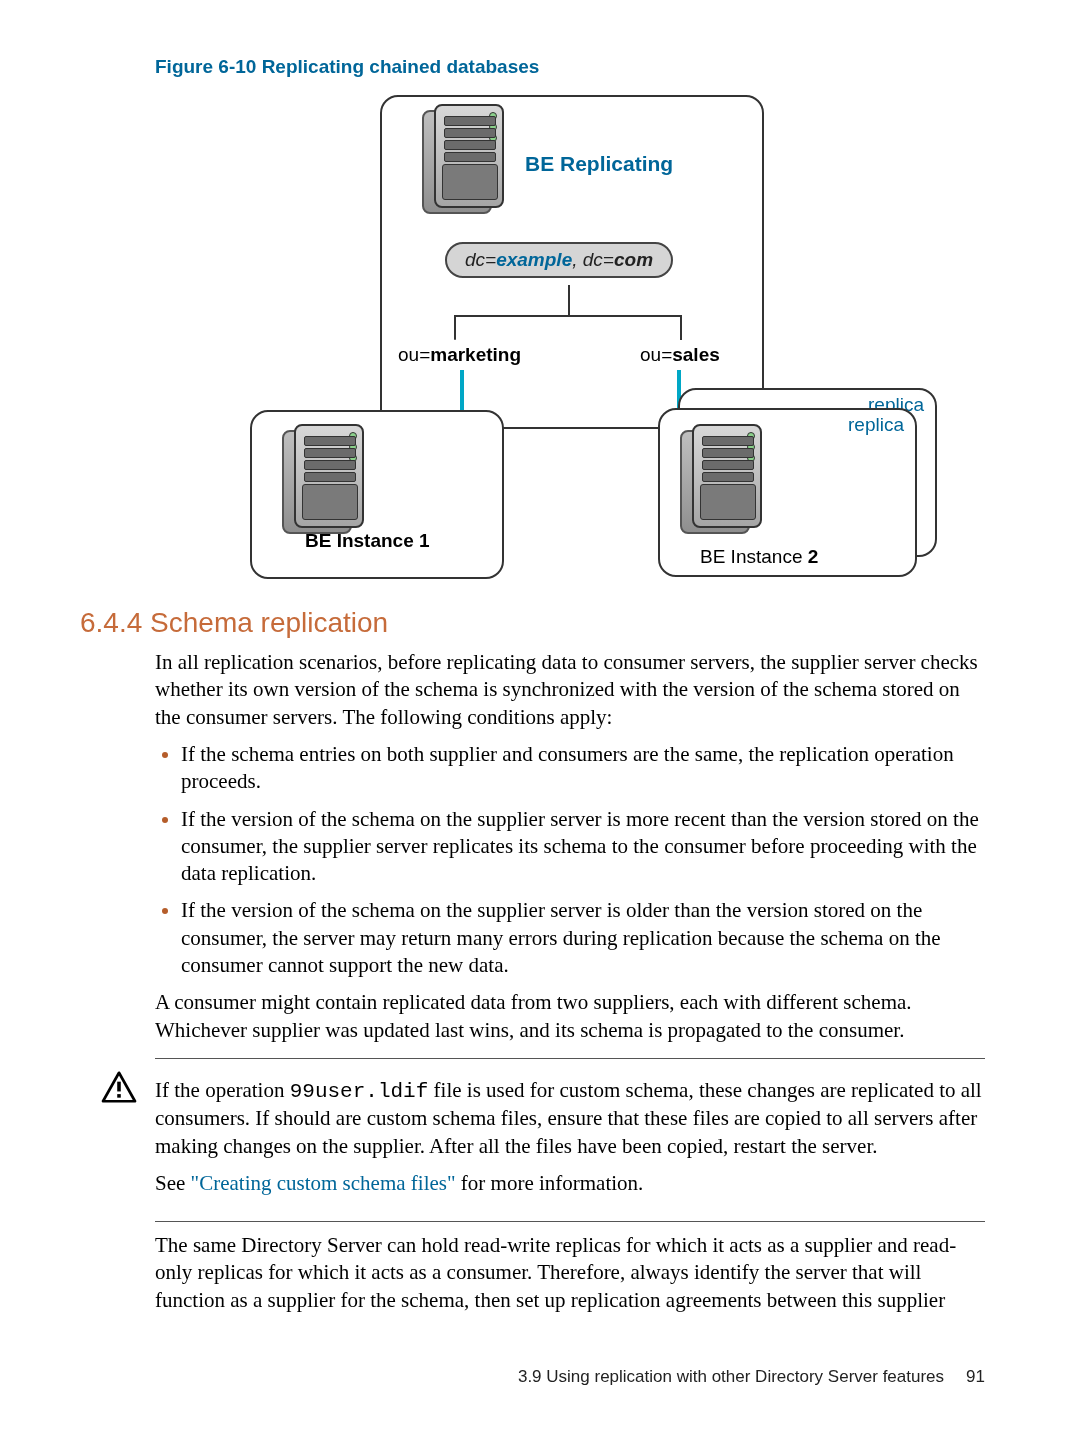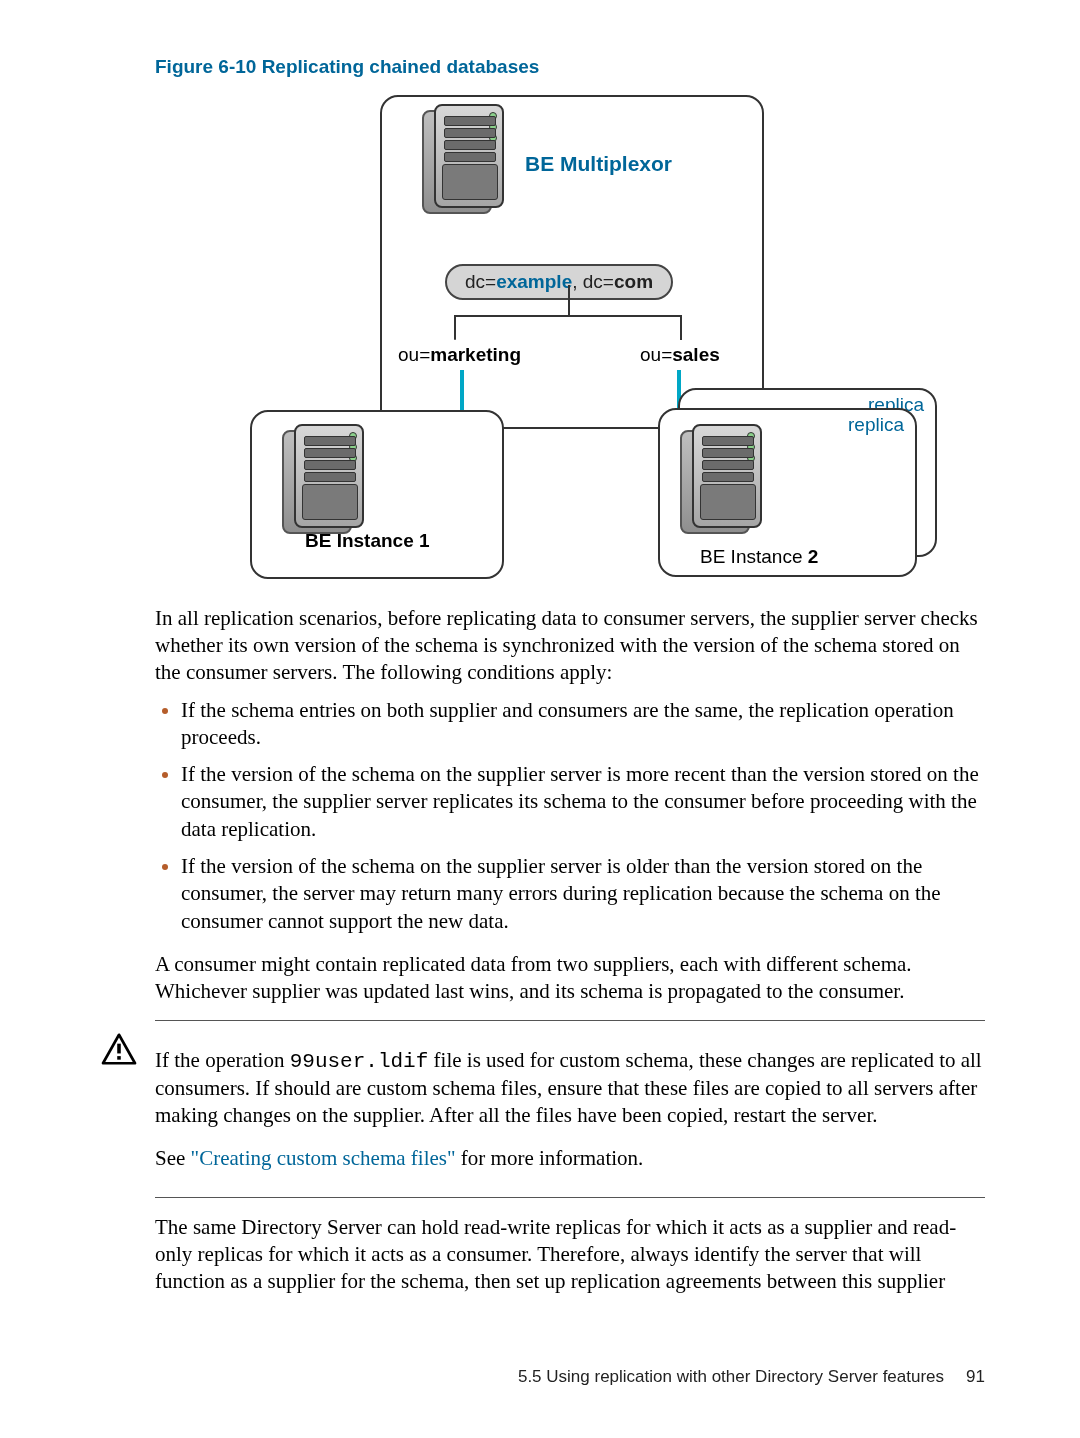--- a/index.html
+++ b/index.html
@@ -106,21 +106,21 @@
     border-right: 9px solid transparent;
     border-top: 14px solid #00a7c6;
   }
   .section-heading {
     color: #c66b3a;
     font-family: Arial, Helvetica, sans-serif;
     font-size: 28px;
     font-weight: normal;
     margin: 12px 0 8px -75px;
   }
-  .body-text { margin: 16px 0 10px 0; text-align: left; }
+  .body-text { margin: 8px 0 10px 0; text-align: left; }
   ul.bullets { margin: 4px 0 10px 0; padding-left: 26px; }
   ul.bullets li { margin-bottom: 10px; }
   ul.bullets li::marker { color: #b55d2a; font-size: 20px; }
   .hr { border: none; border-top: 1px solid #555; margin: 14px 0 10px 0; }
   .warning-row { display: flex; align-items: flex-start; }
   .warning-icon {
     width: 40px; flex: 0 0 40px;
     margin-left: -56px; margin-right: 16px; margin-top: 2px;
     font-size: 32px; line-height: 1;
     text-align: center;
@@ -162,23 +162,23 @@
             <span></span>
             <span></span>
           </div>
           <div class="drive d1"></div>
           <div class="drive d2"></div>
           <div class="drive d3"></div>
           <div class="drive d4"></div>
           <div class="bottom"></div>
         </div>
     </div>
-    <div class="label accent" style="left:325px; top:55px; font-size:21px;">BE Multiplexor</div>
-
-    <div class="pill" style="left:245px; top:169px;">
+    <div class="label accent" style="left:325px; top:55px; font-size:21px;">BE Replicating</div>
+
+    <div class="pill" style="left:245px; top:147px;font-style:italic;">
       <span>dc=</span><span class="accent">example</span><span>, dc=</span><b>com</b>
     </div>
 
     <div class="thinline" style="left:368px; top:190px; width:2px; height:30px;"></div>
     <div class="thinline" style="left:254px; top:220px; width:228px; height:2px;"></div>
     <div class="thinline" style="left:254px; top:220px; width:2px; height:25px; border-radius:2px;"></div>
     <div class="thinline" style="left:480px; top:220px; width:2px; height:25px;"></div>
 
     <div class="label" style="left:198px; top:248px;">
       <span>ou=</span><b>marketing</b>
@@ -229,20 +229,23 @@
           <div class="drive d4"></div>
           <div class="bottom"></div>
         </div>
     </div>
     <div class="label" style="left:500px; top:450px;">
       <span>BE Instance </span><b>2</b>
     </div>
 
   </div>
 
+  <h2 class="section-heading">
+    <span>6.4.4</span> <span>Schema replication</span>
+  </h2>
 
   <p class="body-text">In all replication scenarios, before replicating data to consumer servers, the supplier server checks whether its own version of the schema is synchronized with the version of the schema stored on the consumer servers. The following conditions apply:</p>
 
   <ul class="bullets">
     <li>If the schema entries on both supplier and consumers are the same, the replication operation proceeds.</li>
     <li>If the version of the schema on the supplier server is more recent than the version stored on the consumer, the supplier server replicates its schema to the consumer before proceeding with the data replication.</li>
     <li>If the version of the schema on the supplier server is older than the version stored on the consumer, the server may return many errors during replication because the schema on the consumer cannot support the new data.</li>
   </ul>
 
   <p class="body-text">A consumer might contain replicated data from two suppliers, each with different schema. Whichever supplier was updated last wins, and its schema is propagated to the consumer.</p>
@@ -265,16 +268,16 @@
         <span>See </span><span class="link">"Creating custom schema files"</span><span> for more information.</span>
       </p>
     </div>
   </div>
 
   <hr class="hr">
 
   <p class="body-text">The same Directory Server can hold read-write replicas for which it acts as a supplier and read-only replicas for which it acts as a consumer. Therefore, always identify the server that will function as a supplier for the schema, then set up replication agreements between this supplier</p>
 
   <div class="footer">
-    <span>5.5 Using replication with other Directory Server features</span><span class="pnum">91</span>
+    <span>3.9 Using replication with other Directory Server features</span><span class="pnum">91</span>
   </div>
 
 </div>
 
 </body></html>

